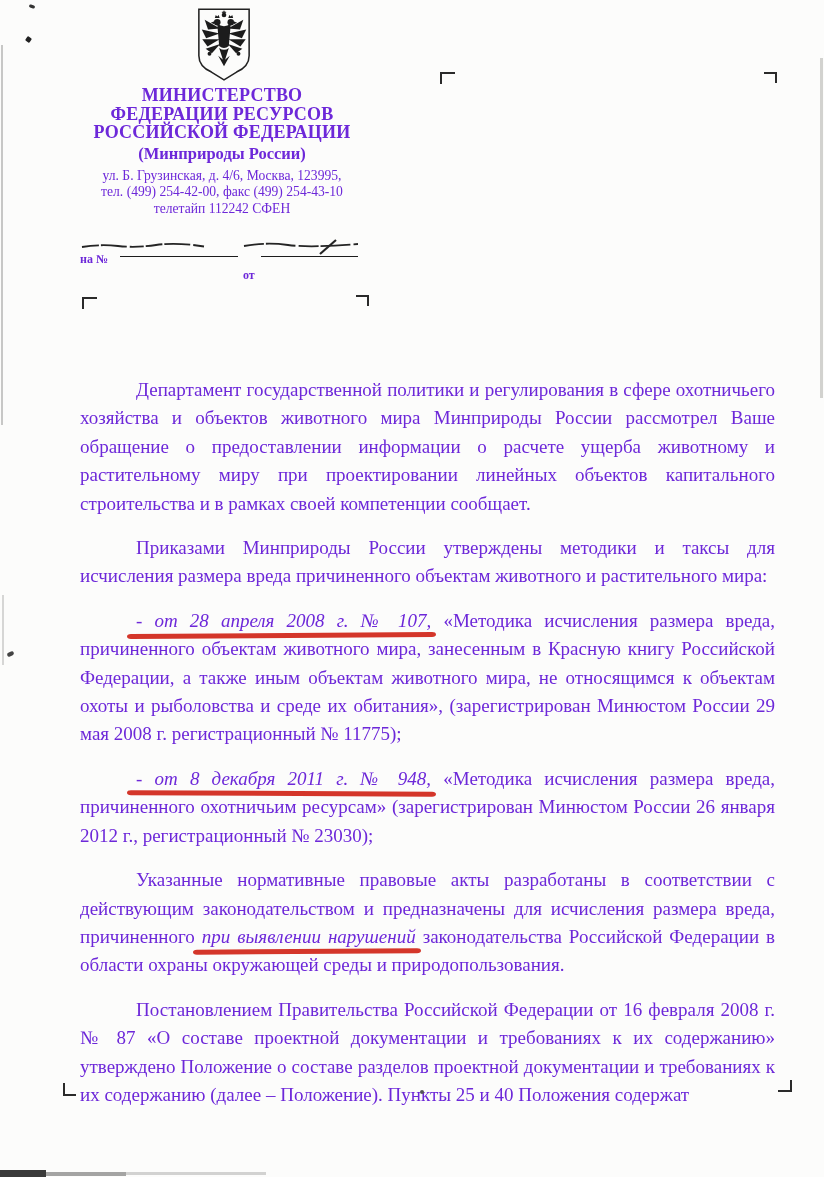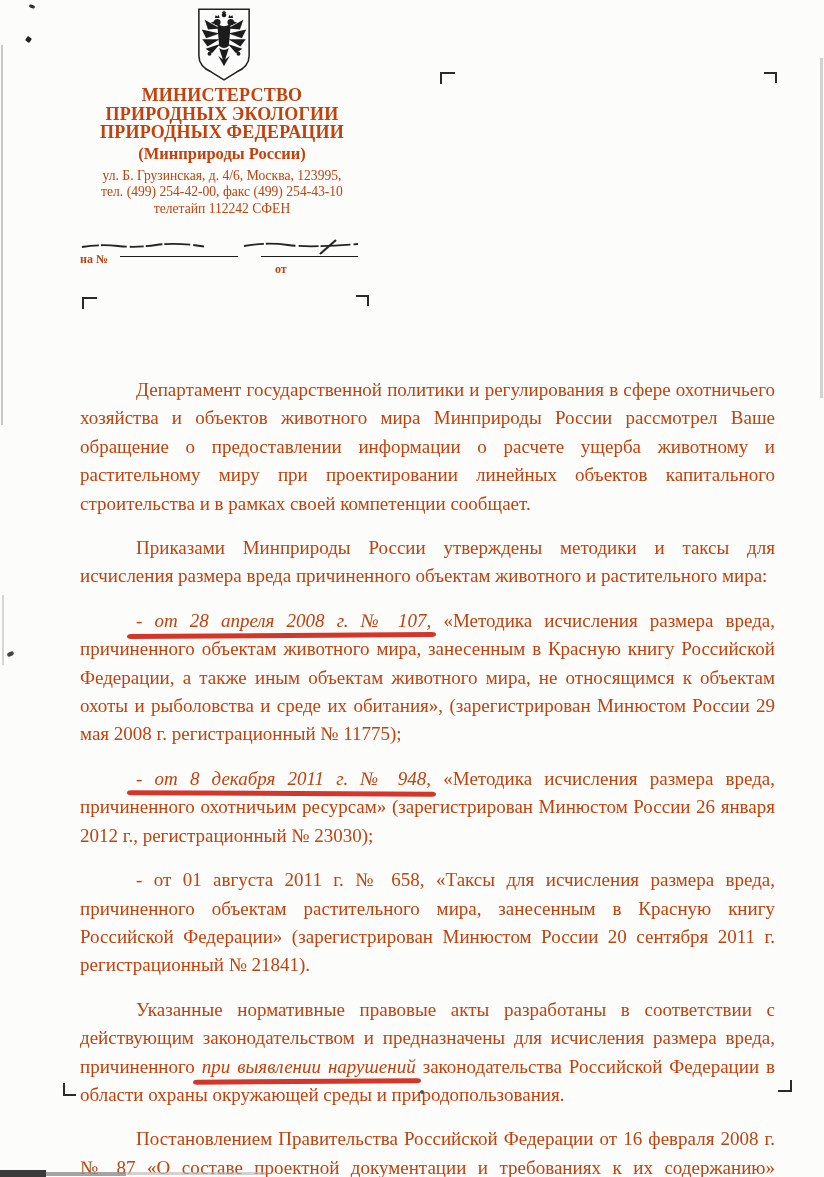--- a/index.html
+++ b/index.html
@@ -3,21 +3,21 @@
 <meta charset="utf-8">
 <style>
   html,body{margin:0;padding:0;}
   body{background:#e8e8e8;}
   .page{
     position:relative;
     width:824px;height:1177px;
     background:#fcfcfb;
     overflow:hidden;
     font-family:"Liberation Serif","DejaVu Serif",serif;
-    color:#c2410c;
+    color:#6d28d9;
   }
   
   .coat{position:absolute;left:195px;top:7px;width:58px;height:76px;}
   .lh{position:absolute;left:52px;top:86px;width:340px;text-align:center;}
   .lh-name{font-weight:bold;font-size:18px;line-height:18.5px;letter-spacing:.2px;}
   .lh-short{font-weight:bold;font-size:16.5px;line-height:20px;margin-top:2px;text-align:center;}
   .lh-addr{font-size:13.6px;line-height:16.5px;margin-top:4px;}
   
   .scribbles{position:absolute;left:74px;top:234px;}
   .ref-label{position:absolute;font-size:12px;font-weight:bold;}
@@ -84,54 +84,53 @@
         <path d="M24,50 L30,61 L36,50 L30,55 Z"></path>
 
         <circle cx="15" cy="48" r="2"></circle>
         <circle cx="45" cy="48" r="2"></circle>
       </g>
     </svg>
   </div>
 
   <div class="lh">
     <div class="lh-name">МИНИСТЕРСТВО</div>
-    <div class="lh-name">ПРИРОДНЫХ ЭКОЛОГИИ</div>
-    <div class="lh-name">ПРИРОДНЫХ ФЕДЕРАЦИИ</div>
+    <div class="lh-name">ФЕДЕРАЦИИ РЕСУРСОВ</div>
+    <div class="lh-name">РОССИЙСКОЙ ФЕДЕРАЦИИ</div>
     <div class="lh-short">(Минприроды России)</div>
     <div class="lh-addr">
       <div>ул. Б. Грузинская, д. 4/6, Москва, 123995,</div>
       <div>тел. (499) 254-42-00, факс (499) 254-43-10</div>
       <div>телетайп 112242 СФЕН</div>
     </div>
   </div>
 
   <svg class="scribbles" width="300" height="26" viewBox="0 0 300 26">
     <path d="M8,13 q18,-3 36,-1 t38,-1 t48,1.5" fill="none" stroke="#242424" stroke-width="1.8" stroke-dasharray="17 2 26 3 14 2"></path>
     <path d="M170,12 q22,-4 44,-1 t70,-1" fill="none" stroke="#242424" stroke-width="1.8" stroke-dasharray="20 2 30 3"></path>
     <path d="M246,20 L262,6" fill="none" stroke="#242424" stroke-width="2.2"></path>
   </svg>
 
   <span class="ref-label" style="left:80px;top:252px;">на №</span>
   <div class="fill-line" style="left:120px;top:256px;width:118px;"></div>
-  <span class="ref-label" style="left:243px;top:262px;margin-left:32px;">от</span>
+  <span class="ref-label" style="left:243px;top:268px;">от</span>
   <div class="fill-line" style="left:261px;top:256px;width:97px;"></div>
 
   <div class="cm cm-tl" style="left:440px;top:72px;width:13px;height:10px;"></div>
   <div class="cm cm-tr" style="left:764px;top:72px;width:11px;height:9px;"></div>
   <div class="cm cm-tl" style="left:82px;top:297px;width:13px;height:10px;"></div>
   <div class="cm cm-tr" style="left:356px;top:295px;width:11px;height:9px;"></div>
   <div class="cm cm-bl" style="left:63px;top:1083px;width:11px;height:11px;"></div>
   <div class="cm cm-br" style="left:778px;top:1080px;width:12px;height:10px;"></div>
 
   <div class="body-text">
     <p><span>Департамент государственной политики и регулирования в сфере охотничьего хозяйства и объектов животного мира Минприроды России рассмотрел Ваше обращение о предоставлении информации о расчете ущерба животному и растительному миру при проектировании линейных объектов капитального строительства и в рамках своей компетенции сообщает.</span></p>
     <p><span>Приказами Минприроды России утверждены методики и таксы для исчисления размера вреда  причиненного объектам животного и растительного мира:</span></p>
     <p><span class="u">- от 28 апреля 2008 г. № 107,</span><span> «Методика исчисления размера вреда, причиненного объектам животного мира, занесенным в Красную книгу Российской Федерации, а также иным объектам животного мира, не относящимся к объектам охоты и рыболовства  и среде их обитания»,  (зарегистрирован Минюстом России 29 мая 2008 г. регистрационный № 11775);</span></p>
     <p><span class="u u2">- от 8 декабря 2011 г. № 948,</span><span> «Методика  исчисления размера вреда, причиненного  охотничьим ресурсам» (зарегистрирован Минюстом России 26 января 2012 г., регистрационный № 23030);</span></p>
-    <p><span>- от 01 августа 2011 г. № 658, «Таксы для исчисления размера вреда, причиненного объектам растительного мира,  занесенным в Красную книгу Российской Федерации» (зарегистрирован Минюстом России 20 сентября 2011 г. регистрационный  № 21841).</span></p>
     <p><span>Указанные нормативные правовые акты разработаны в соответствии с действующим законодательством и предназначены для исчисления размера вреда, причиненного </span><span class="u">при выявлении нарушений</span><span> законодательства Российской Федерации в области охраны окружающей среды и природопользования.</span></p>
     <p><span>Постановлением Правительства Российской Федерации от 16 февраля 2008 г. № 87 «О составе проектной документации и требованиях к их содержанию» утверждено Положение о составе разделов проектной документации и требованиях к их содержанию (далее – Положение). Пункты 25 и 40 Положения содержат</span></p>
   </div>
 
   <div class="art" style="left:1px;top:45px;width:2px;height:380px;background:#9a9a9a;opacity:.55;"></div>
   <div class="art" style="left:2px;top:595px;width:1.5px;height:70px;background:#b0b0b0;opacity:.5;"></div>
   <div class="art" style="left:820px;top:58px;width:2.5px;height:340px;background:#b5b5b2;opacity:.6;"></div>
   <div class="art" style="left:29px;top:5px;width:6px;height:3px;background:#333;border-radius:2px;transform:rotate(20deg);"></div>
   <div class="art" style="left:26px;top:37px;width:5px;height:5px;background:#222;border-radius:1px;transform:rotate(35deg);"></div>
   <div class="art" style="left:7px;top:652px;width:7px;height:4px;background:#444;border-radius:2px;transform:rotate(-25deg);"></div>

